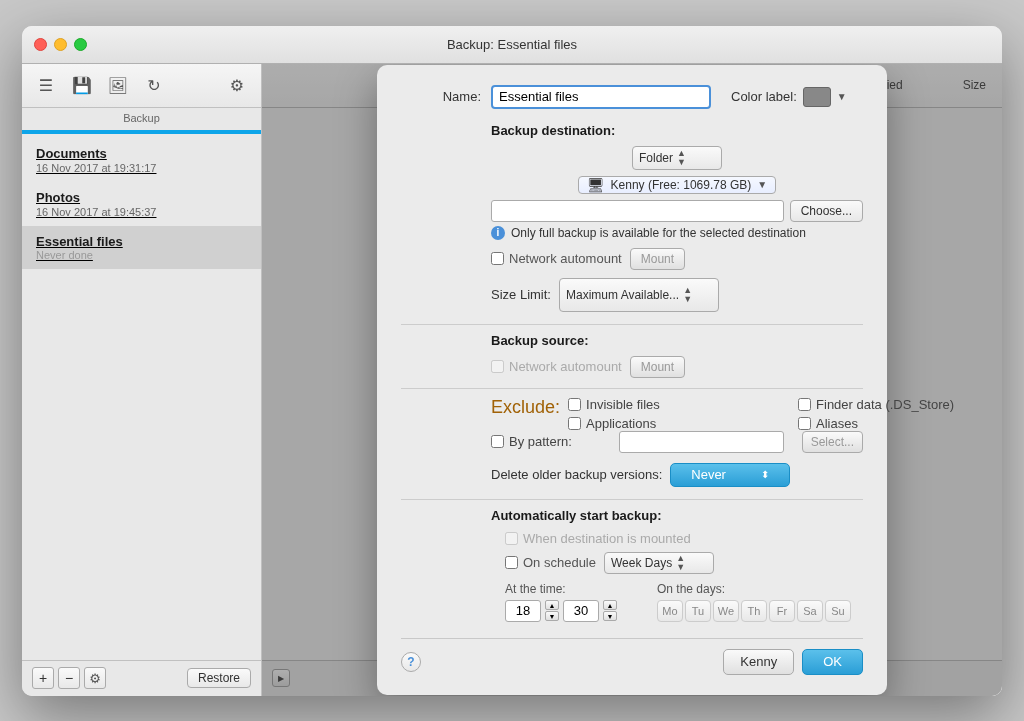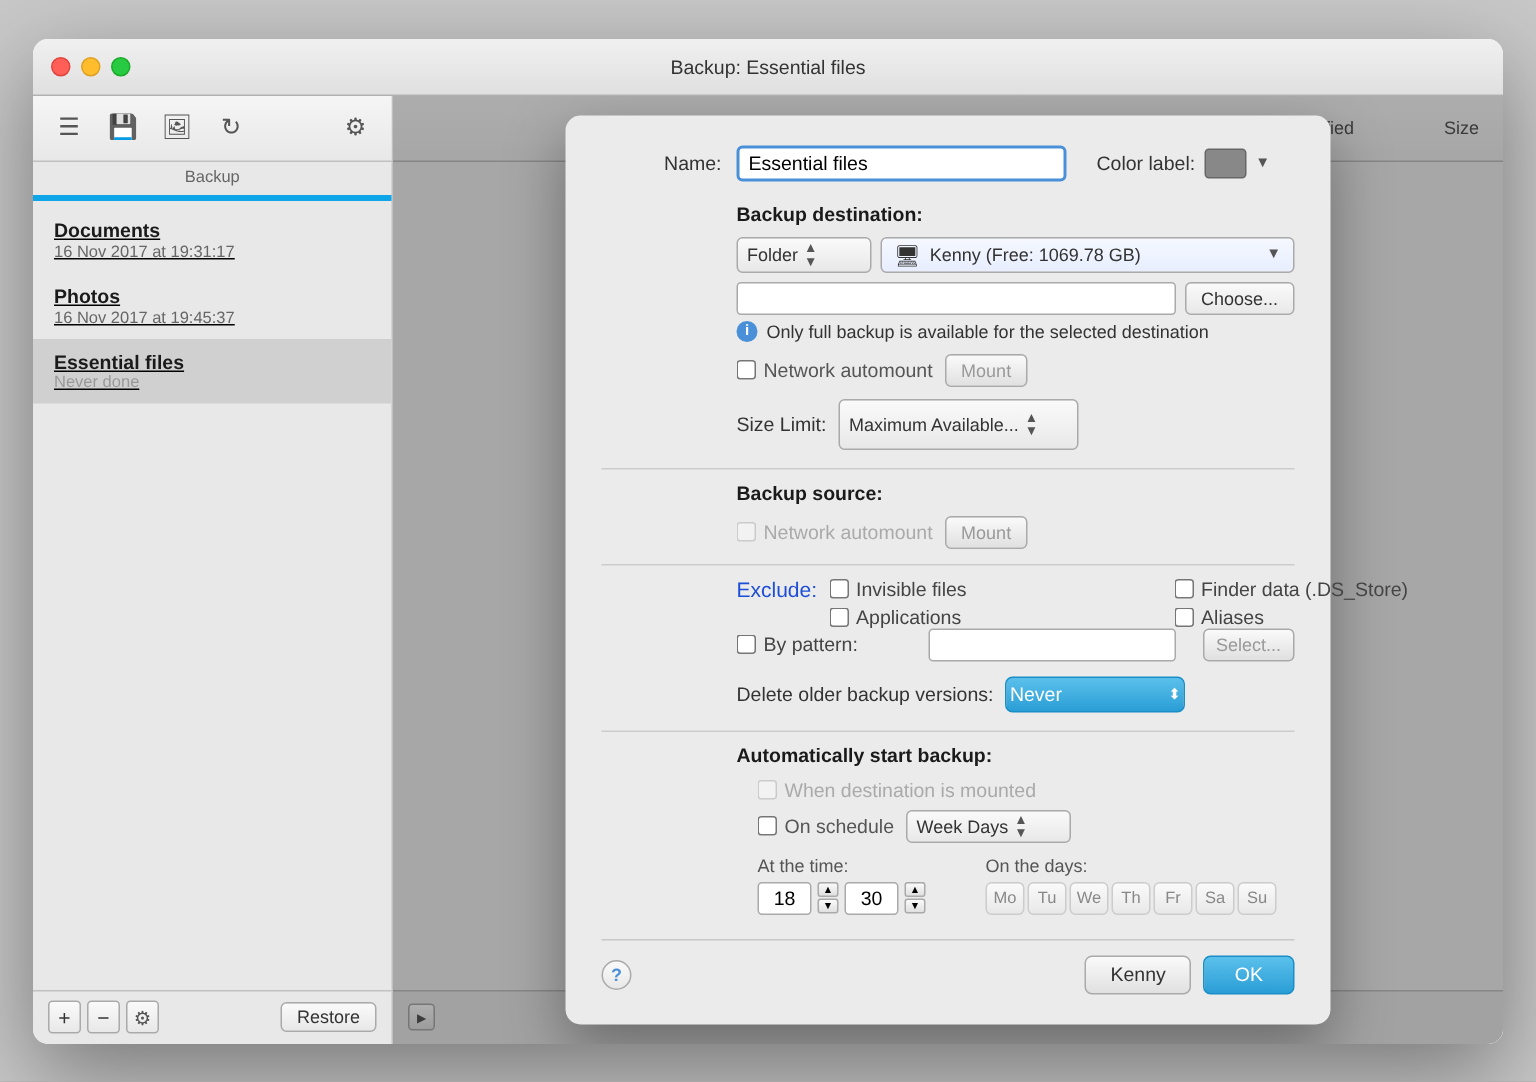--- a/index.html
+++ b/index.html
@@ -276,20 +276,21 @@
       color: #1a1a1a;
       margin-bottom: 8px;
       margin-left: 90px;
     }
     .destination-row {
       display: flex;
       align-items: center;
       margin-left: 90px;
       margin-bottom: 6px;
       gap: 6px;
+      flex-direction: column;
     }
     .select-box {
       height: 24px;
       border: 1px solid #aaa;
       border-radius: 4px;
       background: linear-gradient(to bottom, #fafafa, #e8e8e8);
       padding: 0 6px;
       font-size: 12px;
       color: #333;
       display: flex;
@@ -473,21 +474,21 @@
       gap: 8px;
     }
     .delete-select {
       width: 120px;
       height: 24px;
       background: linear-gradient(to bottom, #5bc0eb, #2a9ed6);
       border: 1px solid #1a8ec6;
       border-radius: 5px;
       color: white;
       font-size: 13px;
-      padding: 0 2px;
+      padding: 0 20px;
       display: flex;
       align-items: center;
       justify-content: space-between;
       cursor: pointer;
     }
     .auto-section-title {
       font-size: 13px;
       font-weight: 600;
       color: #1a1a1a;
       margin-bottom: 8px;
@@ -761,21 +762,21 @@
               <input type="checkbox" disabled="" style="">
               <span style="color:#aaa;">Network automount</span>
             </label>
             <button class="mount-btn">Mount</button>
           </div>
 
           <hr class="section-divider">
 
           <div class="exclude-section">
             <div style="display:flex;align-items:flex-start;margin-left:90px;">
-              <span style="font-size:14px;color:#1d4ed8;margin-right:8px;flex-shrink:0;">Exclude:</span>
+              <span style="font-size:18px;color:#a16207;margin-right:8px;flex-shrink:0;">Exclude:</span>
               <div style="display:flex;gap:30px;">
                 <div class="exclude-col">
                   <label class="exclude-item">
                     <input type="checkbox" style="">
                     <span>Invisible files</span>
                   </label>
                   <label class="exclude-item">
                     <input type="checkbox" style="">
                     <span>Applications</span>
                   </label>

